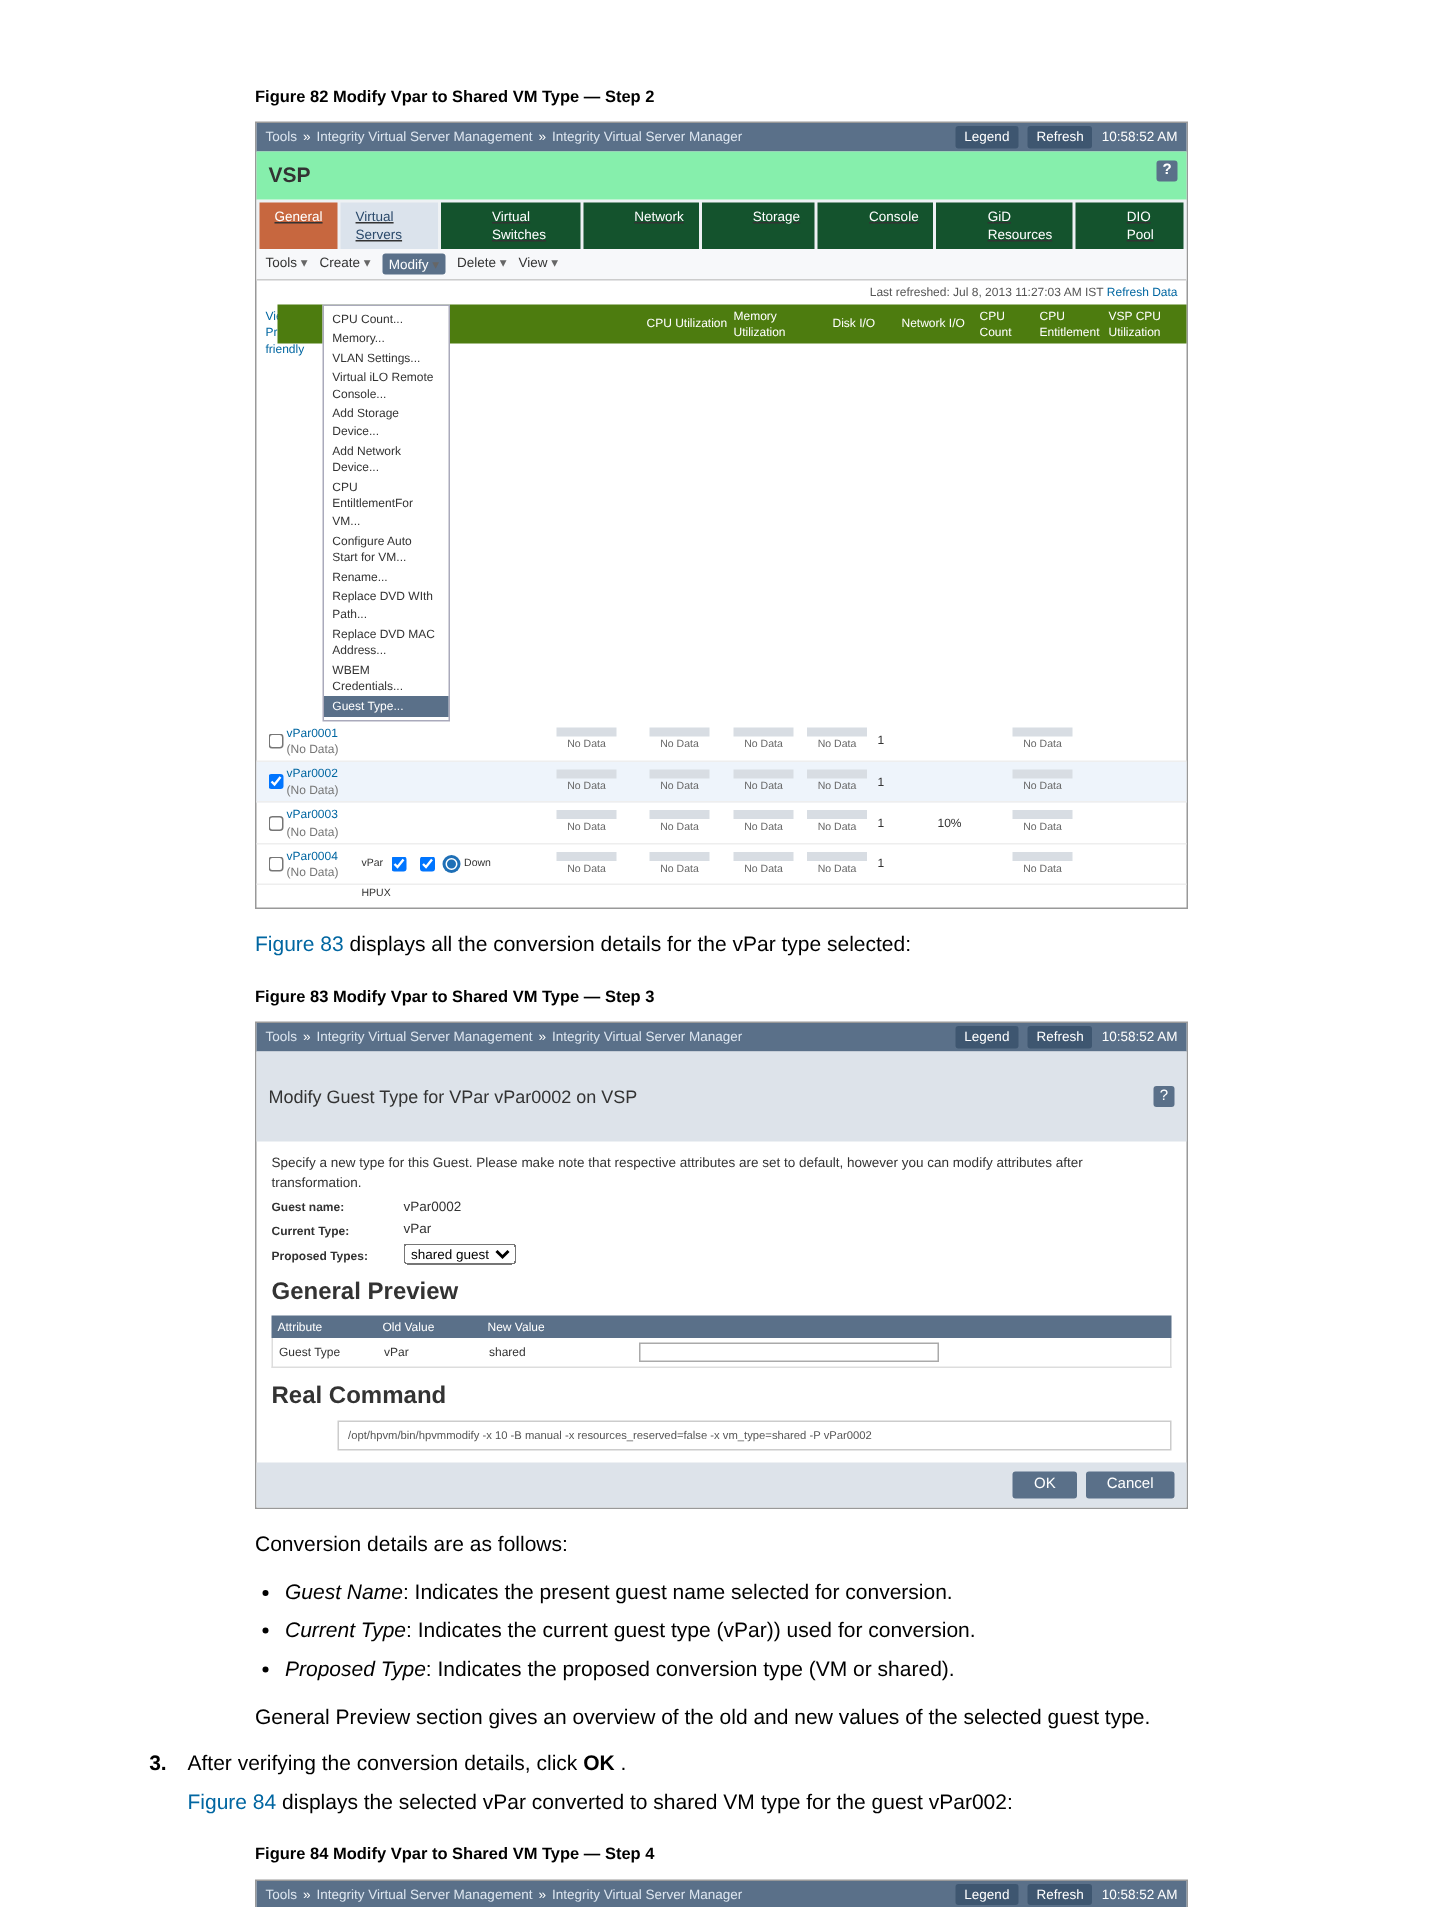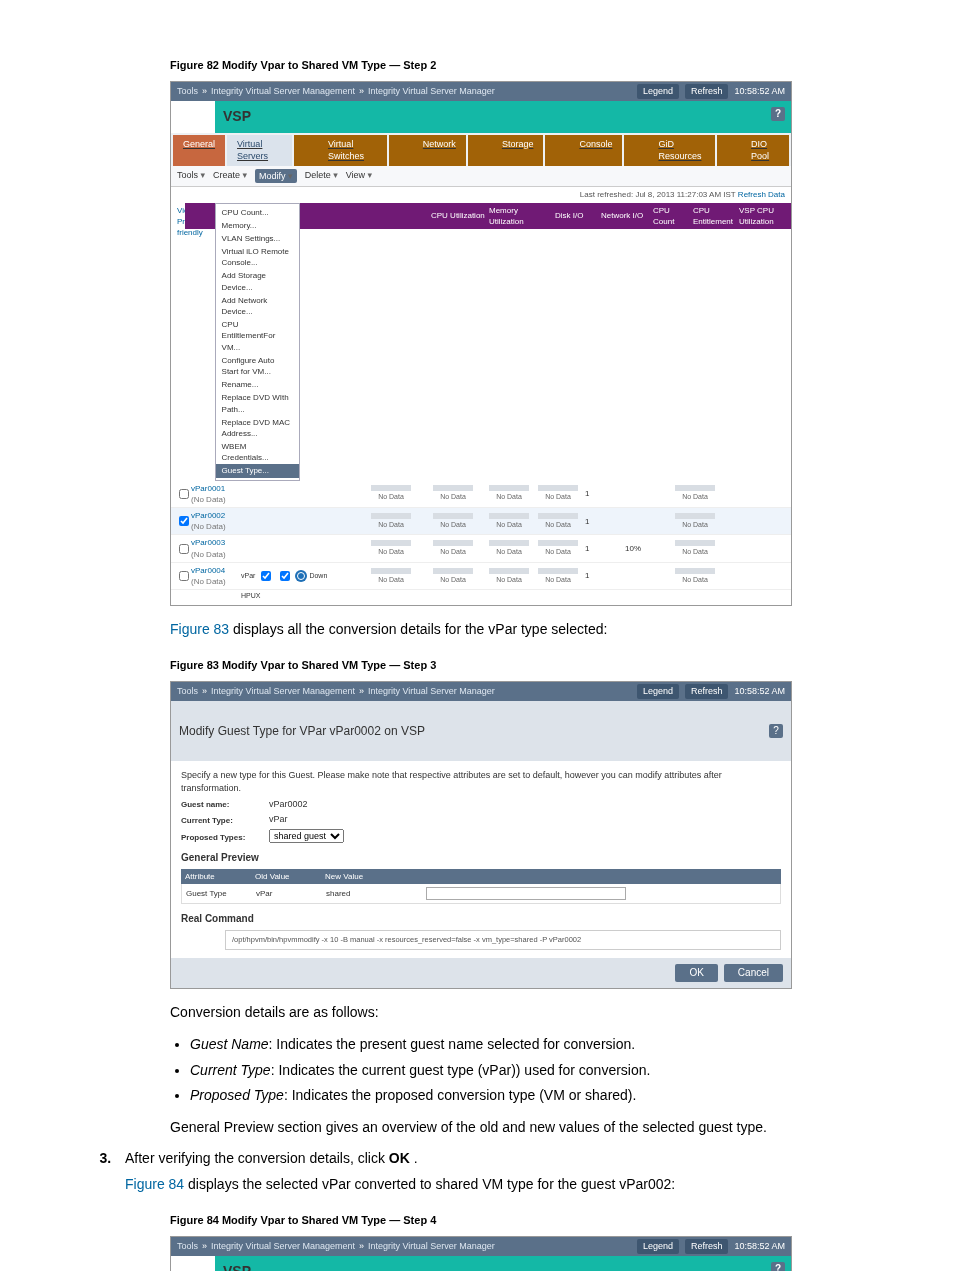--- a/index.html
+++ b/index.html
@@ -71,26 +71,25 @@
     display: flex;
     gap: 6px;
     align-items: center;
   }
   .ss-topright .btn-like {
     background: #3e5670;
     padding: 1px 6px;
     border-radius: 2px;
   }
   .ss-title {
-    background: #14b8a6;
+    background: #86efac;
     padding: 6px 8px;
     font-size: 14px;
     font-weight: bold;
     position: relative;
-    margin-left: 44px;
   }
   .ss-title .help {
     position: absolute;
     right: 6px;
     top: 6px;
     width: 14px;
     height: 14px;
     background: #5a7089;
     color: #fff;
     text-align: center;
@@ -109,21 +108,21 @@
     padding: 3px 10px;
     font-size: 9px;
     background: #dbe3ec;
     color: #2b4a6b;
   }
   .ss-tab.sel {
     background: #c7673f;
     color: #fff;
   }
   .ss-tab.blue {
-    background: #a16207;
+    background: #14532d;
     color: #fff;
     padding-left: 34px;
   }
   .ss-subbar {
     display: flex;
     gap: 8px;
     padding: 3px 6px;
     background: #f7f8fa;
     border-bottom: 1px solid #ccc;
     font-size: 9px;
@@ -140,21 +139,21 @@
   .ss-table-head, .ss-row {
     display: grid;
     align-items: center;
     gap: 2px;
     padding: 2px 4px;
   }
   .grid82 {
     grid-template-columns: 14px 48px 120px 56px 64px 44px 50px 38px 44px 48px;
   }
   .ss-table-head {
-    background: #701a75;
+    background: #4d7c0f;
     color: #fff;
     font-size: 8px;
   }
   .ss-row {
     border-bottom: 1px solid #eee;
     font-size: 8px;
   }
   .ss-row .name { color:#0066a1; }
   .ss-row .sub { color:#777; display:block; }
   .bar {
@@ -194,21 +193,21 @@
     align-items:center;
     justify-content:space-between;
   }
   .ss83-header .help {
     width:14px;height:14px;background:#5a7089;color:#fff;text-align:center;border-radius:2px;font-size:10px;line-height:14px;
   }
   .ss83-body { padding:8px 10px; font-size:9px; }
   .ss83-form-row { display:flex; gap:8px; margin:3px 0; align-items:flex-end;}
   .ss83-form-row .lbl { width:80px; font-weight:bold; font-size:8px;}
   .ss83-form-row select { font-size:9px; }
-  .ss83-section { font-weight:bold; font-size:10px; margin:8px 0 4px 0;}
+  .ss83-section { font-weight:bold; font-size:16px; margin:8px 0 4px 0;}
   .ss83-inner-head {
     background:#5a7089;color:#fff;
     display:grid;grid-template-columns:70px 70px 100px;
     font-size:8px;padding:2px 4px;
   }
   .ss83-inner-row {
     display:grid;grid-template-columns:70px 70px 100px 200px;
     font-size:8px;padding:3px 4px;border:1px solid #ddd;border-top:none;
     align-items:center;
   }

